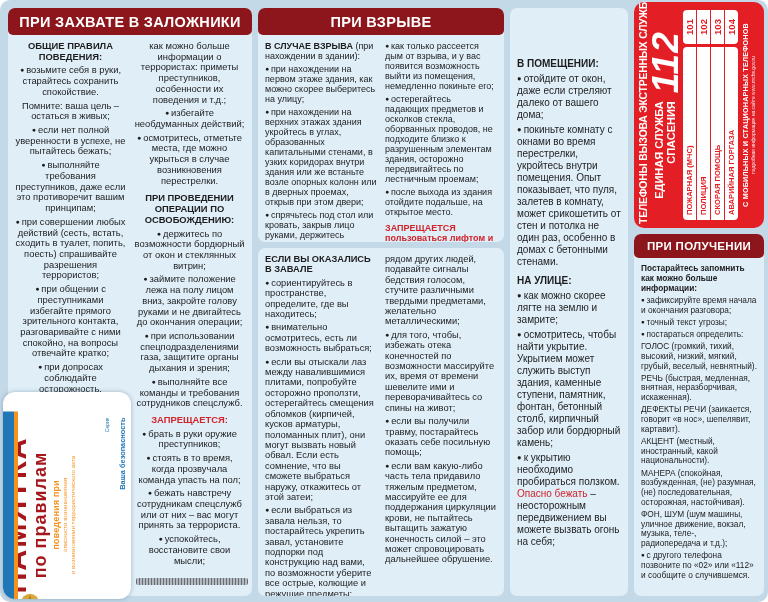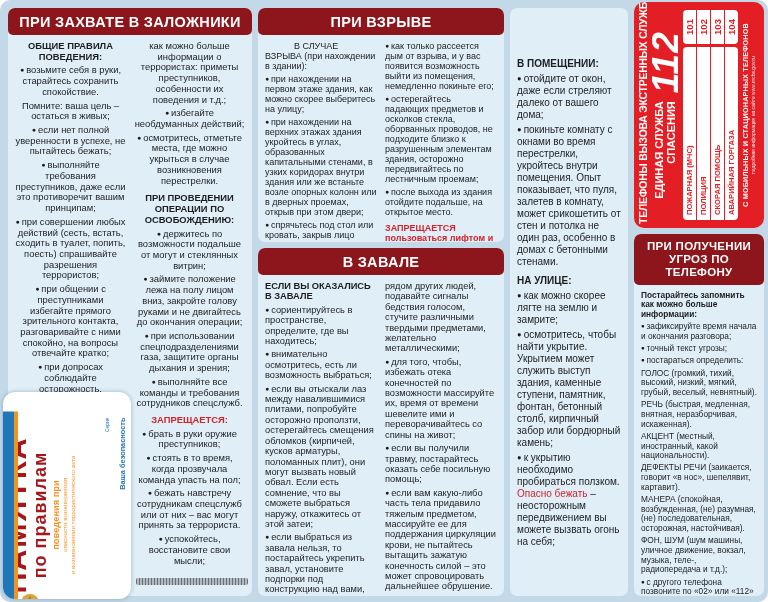--- a/index.html
+++ b/index.html
@@ -8,21 +8,21 @@
   .sec-header{background:var(--header-bg,#8c161b);color:#fff;font-weight:bold;text-align:center;
     padding:6px 2px 5px;border-radius:5px;letter-spacing:.3px;}
   .cols{display:flex;gap:8px;padding:6px 7px;overflow:hidden;}
   .col{flex:1;color:#1d1d1f;overflow:hidden;}
   .blk{margin:0 0 3px;}
   .blk.h{font-weight:bold;}
   .blk.h:not(:first-child){margin-top:7px;}
   .blk.rh{color:var(--accent-red,#d2232a);font-weight:bold;margin-top:6px;}
   .red{color:var(--accent-red,#d2232a);}
   .redbold{color:var(--accent-red,#d2232a);font-weight:bold;}
-  .bold{font-weight:normal;margin-left:29px;}
+  .bold{font-weight:bold;}
   .bu{font-size:.75em;vertical-align:1px;}
   
   .s-hostage .col{font-size:9.4px;line-height:1.14;text-align:center;}
   .s-explosion .col{font-size:9.0px;line-height:1.11;}
   .s-rubble .col{font-size:9.3px;line-height:1.12;}
   .s-shootout .col{font-size:10px;line-height:1.2;margin-top:44px;}
   .s-threats .col{font-size:8.3px;line-height:1.17;}
   .s-threats .blk{margin-bottom:2.5px;}
   
   .phone-panel{position:absolute;left:634px;top:2px;width:130px;height:226px;background:var(--panel-red,#e31e24);
@@ -83,21 +83,21 @@
           <div class="blk b"><span class="bu">● </span><span>при общении с преступниками избегайте прямого зрительного контакта, разговаривайте с ними спокойно, на вопросы отвечайте кратко;</span></div>
           <div class="blk b"><span class="bu">● </span><span>при допросах соблюдайте осторожность, контролируйте свои ответы;</span></div>
           <div class="blk b"><span class="bu">● </span><span>соблюдайте личную гигиену и чистоту, насколько это позволяет ситуация;</span></div>
           <div class="blk b"><span class="bu">● </span><span>постарайтесь запомнить</span></div>
         </div>
       <div class="col">
           <div class="blk p"><span>как можно больше информации о террористах: приметы преступников, особенности их поведения и т.д.;</span></div>
           <div class="blk b"><span class="bu">● </span><span>избегайте необдуманных действий;</span></div>
           <div class="blk b"><span class="bu">● </span><span>осмотритесь, отметьте места, где можно укрыться в случае возникновения перестрелки.</span></div>
           <div class="blk h"><span>ПРИ ПРОВЕДЕНИИ ОПЕРАЦИИ ПО ОСВОБОЖДЕНИЮ:</span></div>
-          <div class="blk b"><span class="bu">● </span><span>держитесь по возможности подальше от могут и стеклянных витрин;</span></div>
+          <div class="blk b"><span class="bu">● </span><span>держитесь по возможности бордюрный от окон и стеклянных витрин;</span></div>
           <div class="blk b"><span class="bu">● </span><span>займите положение лежа на полу лицом вниз, закройте голову руками и не двигайтесь до окончания операции;</span></div>
           <div class="blk b"><span class="bu">● </span><span>при использовании спецподразделениями газа, защитите органы дыхания и зрения;</span></div>
           <div class="blk b"><span class="bu">● </span><span>выполняйте все команды и требования сотрудников спецслужб.</span></div>
           <div class="blk rh"><span>ЗАПРЕЩАЕТСЯ:</span></div>
           <div class="blk b"><span class="bu">● </span><span>брать в руки оружие преступников;</span></div>
           <div class="blk b"><span class="bu">● </span><span>стоять в то время, когда прозвучала команда упасть на пол;</span></div>
           <div class="blk b"><span class="bu">● </span><span>бежать навстречу сотрудникам спецслужб или от них – вас могут принять за террориста.</span></div>
           <div class="blk b"><span class="bu">● </span><span>успокойтесь, восстановите свои мысли;</span></div>
         </div>
     </div>
@@ -115,21 +115,20 @@
       <div class="col">
           <div class="blk b"><span class="bu">● </span><span>как только рассеется дым от взрыва, и у вас появится возможность выйти из помещения, немедленно покиньте его;</span></div>
           <div class="blk b"><span class="bu">● </span><span>остерегайтесь падающих предметов и осколков стекла, оборванных проводов, не подходите близко к разрушенным элементам здания, осторожно передвигайтесь по лестничным проемам;</span></div>
           <div class="blk b"><span class="bu">● </span><span>после выхода из здания отойдите подальше, на открытое место.</span></div>
           <div class="blk rh"><span class="redbold">ЗАПРЕЩАЕТСЯ</span><span class="red"> пользоваться лифтом и использовать источники открытого огня.</span></div>
         </div>
     </div>
   </div>
 
   <div class="section s-rubble" style="left:258px;top:248px;width:246px;height:348px;">
-    <div class="sec-header" style="font-size:14.5px;">В ЗАВАЛЕ</div>
     <div class="cols">
       <div class="col">
           <div class="blk h"><span>ЕСЛИ ВЫ ОКАЗАЛИСЬ В ЗАВАЛЕ</span></div>
           <div class="blk b"><span class="bu">● </span><span>сориентируйтесь в пространстве, определите, где вы находитесь;</span></div>
           <div class="blk b"><span class="bu">● </span><span>внимательно осмотритесь, есть ли возможность выбраться;</span></div>
           <div class="blk b"><span class="bu">● </span><span>если вы отыскали лаз между навалившимися плитами, попробуйте осторожно проползти, остерегайтесь смещения обломков (кирпичей, кусков арматуры, поломанных плит), они могут вызвать новый обвал. Если есть сомнение, что вы сможете выбраться наружу, откажитесь от этой затеи;</span></div>
           <div class="blk b"><span class="bu">● </span><span>если выбраться из завала нельзя, то постарайтесь укрепить завал, установите подпорки под конструкцию над вами, по возможности уберите все острые, колющие и режущие предметы;</span></div>
         </div>
       <div class="col">
           <div class="blk p"><span>рядом других людей, подавайте сигналы бедствия голосом, стучите различными твердыми предметами, желательно металлическими;</span></div>
@@ -179,32 +178,31 @@
           </div>
       </div>
       <div class="ph-foot">С МОБИЛЬНЫХ И СТАЦИОНАРНЫХ ТЕЛЕФОНОВ</div>
       <div class="ph-web">подробная информация на сайте www.mchs.gov.ru</div>
     </div>
   </div>
 
   <div class="section s-threats" style="left:634px;top:234px;width:130px;height:362px;">
     <div class="sec-header">
       <div>ПРИ ПОЛУЧЕНИИ</div>
-      <div>УГРОЗ ПО ТЕЛЕФОНУ</div>
     </div>
     <div class="cols">
       <div class="col">
           <div class="blk h"><span>Постарайтесь запомнить как можно больше информации:</span></div>
           <div class="blk b"><span class="bu">● </span><span>зафиксируйте время начала и окончания разговора;</span></div>
           <div class="blk b"><span class="bu">● </span><span>точный текст угрозы;</span></div>
           <div class="blk b"><span class="bu">● </span><span>постараться определить:</span></div>
           <div class="blk p"><span>ГОЛОС (громкий, тихий, высокий, низкий, мягкий, грубый, веселый, невнятный).</span></div>
           <div class="blk p"><span>РЕЧЬ (быстрая, медленная, внятная, неразборчивая, искаженная).</span></div>
+          <div class="blk p"><span>ДЕФЕКТЫ РЕЧИ (заикается, говорит «в нос», шепелявит, картавит).</span></div>
           <div class="blk p"><span>АКЦЕНТ (местный, иностранный, какой национальности).</span></div>
-          <div class="blk p"><span>ДЕФЕКТЫ РЕЧИ (заикается, говорит «в нос», шепелявит, картавит).</span></div>
           <div class="blk p"><span>МАНЕРА (спокойная, возбужденная, (не) разумная, (не) последовательная, осторожная, настойчивая).</span></div>
           <div class="blk p"><span>ФОН, ШУМ (шум машины, уличное движение, вокзал, музыка, теле-, радиопередача и т.д.);</span></div>
           <div class="blk b"><span class="bu">● </span><span>с другого телефона позвоните по «02» или «112» и сообщите о случившемся.</span></div>
         </div>
     </div>
   </div>
 
   <div class="title-card">
     <div class="rot card-inner">
       <div class="stripe-blue"></div>

